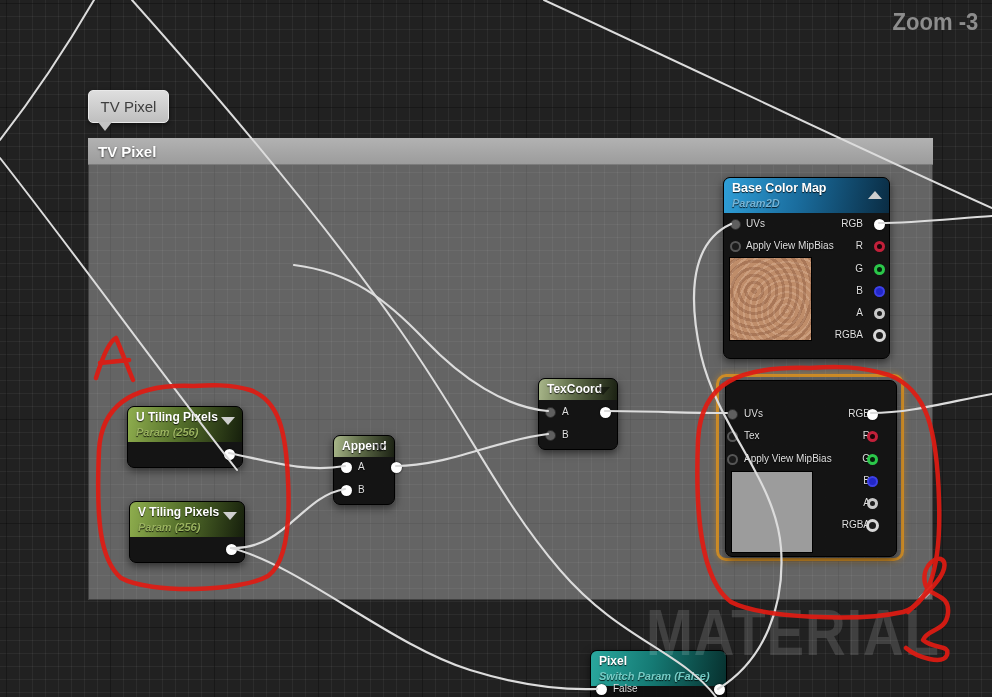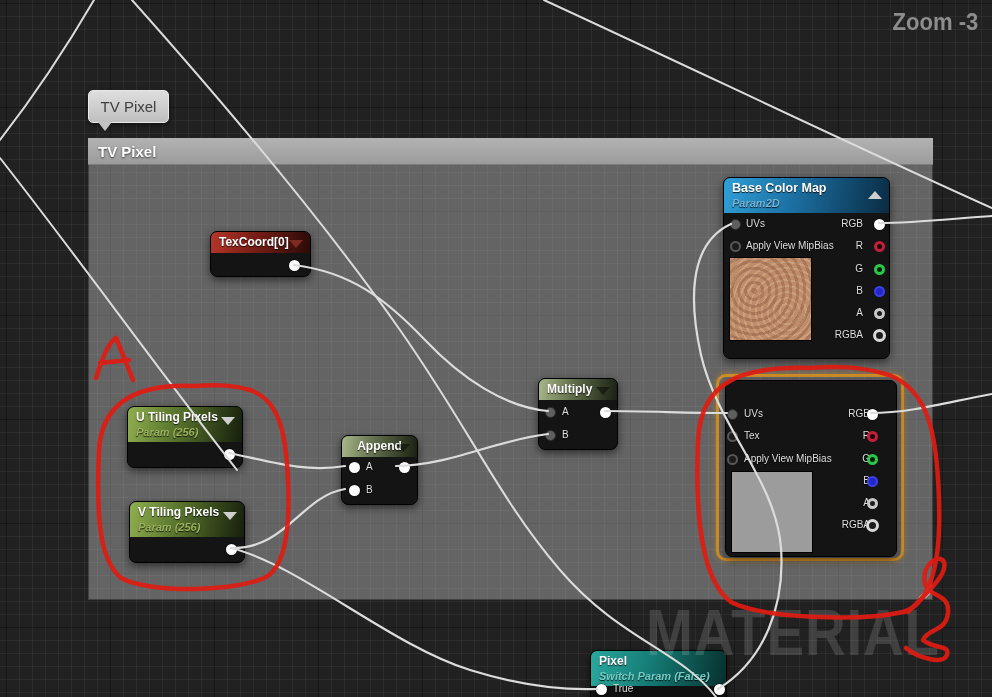--- a/index.html
+++ b/index.html
@@ -122,61 +122,54 @@
 </head>
 <body>
 
 <div id="canvas">
 
   <div class="abs comment-body"></div>
   <div class="abs comment-header">TV Pixel</div>
   <div class="abs comment-tab">TV Pixel</div>
   <div class="abs comment-tab-pointer"></div>
 
-  <div class="node" style="left:210px;top:231px;width:101px;height:46px;">
-    <div class="hdr hdr-red">
-      <span>TexCoord[0]</span>
-      <span class="tri tri-dn red"></span>
-    </div>
-    <span class="pin p-white" style="left:78px;top:28px;"></span>
-  </div>
 
   <div class="node" style="left:127px;top:406px;width:116px;height:62px;">
     <div class="hdr hdr-green tall">
       <span>U Tiling Pixels</span>
       <span class="sub">Param (256)</span>
       <span class="tri tri-dn lt" style="top:10px;"></span>
     </div>
     <span class="pin p-white" style="left:96px;top:42px;"></span>
   </div>
 
   <div class="node" style="left:129px;top:501px;width:116px;height:62px;">
     <div class="hdr hdr-green tall">
       <span>V Tiling Pixels</span>
       <span class="sub">Param (256)</span>
       <span class="tri tri-dn lt" style="top:10px;"></span>
     </div>
     <span class="pin p-white" style="left:96px;top:42px;"></span>
   </div>
 
-  <div class="node" style="left:341px;top:435px;width:77px;height:70px;text-align:center;">
+  <div class="node" style="left:333px;top:435px;width:62px;height:70px;">
     <div class="hdr hdr-fn">
       <span>Append</span>
       <span class="tri tri-dn"></span>
     </div>
     <span class="pin p-white" style="left:7px;top:26px;"></span>
     <span class="rowlab" style="left:24px;top:25px;">A</span>
     <span class="pin p-white" style="left:7px;top:49px;"></span>
     <span class="rowlab" style="left:24px;top:48px;">B</span>
     <span class="pin p-white" style="left:57px;top:26px;"></span>
   </div>
 
   <div class="node" style="left:538px;top:378px;width:80px;height:72px;">
     <div class="hdr hdr-fn">
-      <span>Multiply</span>
+      <span>TexCoord</span>
       <span class="tri tri-dn"></span>
     </div>
     <span class="pin p-gray" style="left:6px;top:28px;"></span>
     <span class="rowlab" style="left:23px;top:27px;">A</span>
     <span class="pin p-gray" style="left:6px;top:51px;"></span>
     <span class="rowlab" style="left:23px;top:50px;">B</span>
     <span class="pin p-white" style="left:61px;top:28px;"></span>
   </div>
 
   <div class="node" style="left:723px;top:177px;width:167px;height:182px;">
@@ -231,21 +224,21 @@
 
     <div class="preview preview-gray" style="left:5px;top:90px;width:82px;height:82px;"></div>
   </div>
 
   <div class="node" style="left:590px;top:650px;width:137px;height:60px;">
     <div class="hdr hdr-teal tall">
       <span>Pixel</span>
       <span class="sub">Switch Param (False)</span>
     </div>
     <span class="pin p-white" style="left:5px;top:33px;"></span>
-    <span class="rowlab" style="left:22px;top:32px;">True</span>
+    <span class="rowlab" style="left:22px;top:32px;">False</span>
     <span class="pin p-white" style="left:123px;top:33px;"></span>
   </div>
 
   <div class="abs watermark">MATERIAL</div>
 
   <svg class="layer" width="992" height="697">
     <g fill="none" stroke="#dcdcdc" stroke-width="2.2" stroke-linecap="round">
       <path stroke-width="2" d="M 132 0 C 230 110 330 230 400 330 C 470 430 500 500 560 570 C 620 640 680 650 716 697"></path>
       <path stroke-width="2" d="M 94 0 C 66 48 34 96 0 140"></path>
       <path stroke-width="2" d="M 544 0 C 700 72 858 148 992 208"></path>

